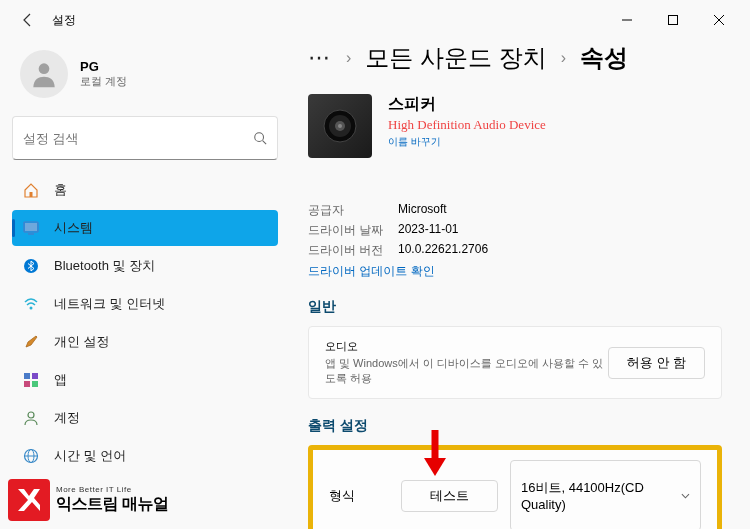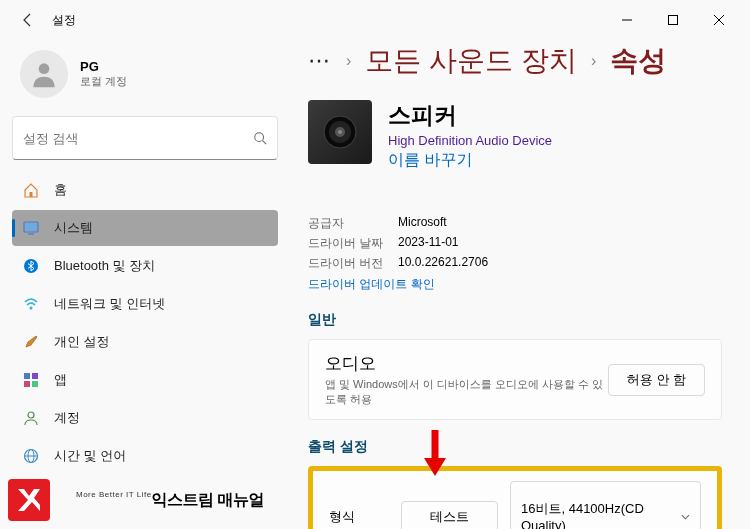--- a/index.html
+++ b/index.html
@@ -19,60 +19,60 @@
     .avatar { width: 48px; height: 48px; border-radius: 50%; background: #e8e8e8; display: flex; align-items: center; justify-content: center; }
     .avatar svg { width: 32px; height: 32px; }
     .user-name { font-size: 13px; font-weight: 600; color: #000; }
     .user-sub { font-size: 11px; color: #666; }
     
     .search-box { display: flex; align-items: center; background: #fff; border: 1px solid #e0e0e0; border-bottom: 1px solid #888; border-radius: 4px; height: 44px; padding: 0 10px; margin-bottom: 12px; }
     .search-box input { flex: 1; border: none; outline: none; background: transparent; font-size: 13px; color: #666; }
     
     .nav { display: flex; flex-direction: column; gap: 2px; }
     .nav-item { display: flex; align-items: center; gap: 14px; height: 36px; padding: 0 10px; border-radius: 4px; position: relative; }
-    .nav-item.active { background: #a3a3a3; }
+    .nav-item.active { background: #0ea5e9; }
     .nav-item.active::before { content: ""; position: absolute; left: 0; top: 9px; bottom: 9px; width: 3px; background: #0067c0; border-radius: 2px; }
     .nav-icon { width: 18px; height: 18px; display: flex; align-items: center; justify-content: center; flex-shrink: 0; }
     .nav-label { font-size: 13px; color: #222; }
     
     .main { flex: 1; padding: 0 28px 0 18px; overflow: hidden; }
     .breadcrumb { display: flex; align-items: center; gap: 14px; margin: 2px 0 20px 0; }
     .bc-dots { font-size: 22px; color: #222; letter-spacing: 2px; }
     .bc-chev { color: #888; font-size: 16px; }
-    .bc-item { font-size: 28px; color: #7f1d1d; }
+    .bc-item { font-size: 24px; color: #000000; }
     .bc-item.current { font-weight: 600; }
     
     .device-header { display: flex; gap: 16px; margin-bottom: 14px; }
     .device-icon { width: 64px; height: 64px; background: linear-gradient(135deg, #3a3a3a, #1a1a1a); border-radius: 4px; display: flex; align-items: center; justify-content: center; flex-shrink: 0; }
     .device-icon svg { width: 44px; height: 44px; }
-    .device-info h2 { font-size: 23px; font-weight: 600; color: #000; margin-bottom: 2px; }
-    .device-sub { font-size: 13px; color: #4c1d95; margin-bottom: 2px; }
-    .link { font-size: 16px; color: #0067c0; }
+    .device-info h2 { font-size: 16px; font-weight: 600; color: #000; margin-bottom: 2px; }
+    .device-sub { font-size: 13px; color: #ef4444; margin-bottom: 2px; font-family: Liberation Serif, serif; }
+    .link { font-size: 10px; color: #0067c0; }
     
     .meta-grid { display: grid; grid-template-columns: 90px 1fr; row-gap: 3px; font-size: 12px; margin-bottom: 4px; margin-top: 44px; }
     .meta-label { color: #666; }
     .meta-value { color: #000; }
     
     .section-title { font-size: 14px; font-weight: 600; color: #0c4a6e; margin: 18px 0 10px 0; }
     
     .card { background: #fdfdfd; border: 1px solid #e8e8e8; border-radius: 4px; padding: 12px 16px; display: flex; align-items: center; justify-content: space-between; }
     .card-left { flex: 1; }
-    .card-title { font-size: 17px; color: #000; margin-bottom: 2px; }
+    .card-title { font-size: 11px; color: #000; margin-bottom: 2px; }
     .card-sub { font-size: 11px; color: #666; }
     .btn { background: #fdfdfd; border: 1px solid #d8d8d8; border-radius: 4px; padding: 6px 18px; font-size: 13px; color: #000; white-space: nowrap; }
     
     .format-row { background: #fdfdfd; border: 5px solid #eab308; border-radius: 4px; padding: 10px 16px; display: flex; align-items: center; gap: 12px; }
     .format-label { font-size: 13px; color: #000; flex: 0 0 60px; }
     .dropdown { background: #fdfdfd; border: 1px solid #d8d8d8; border-radius: 4px; padding: 18px 10px; font-size: 13px; display: flex; align-items: center; gap: 8px; flex: 1; justify-content: space-between; }
     
     .red-arrow { position: absolute; left: 420px; top: 428px; pointer-events: none; }
     
     .watermark { position: absolute; left: 8px; bottom: 8px; display: flex; align-items: center; gap: 6px; }
     .wm-badge { width: 42px; height: 42px; background: #e31b23; border-radius: 4px; display: flex; align-items: center; justify-content: center; }
-    .wm-text { display: flex; flex-direction: row; margin-left: 20px; }
+    .wm-text { display: flex; flex-direction: column; }
     .wm-sub { font-size: 8px; color: #333; letter-spacing: 0.5px; }
     .wm-main { font-size: 16px; font-weight: 900; color: #000; letter-spacing: -0.5px; }
   </style>
 </head>
 <body>
 
 <div class="titlebar">
   <div class="titlebar-left">
     <div class="back-btn">
       <svg width="16" height="16" viewBox="0 0 16 16">

